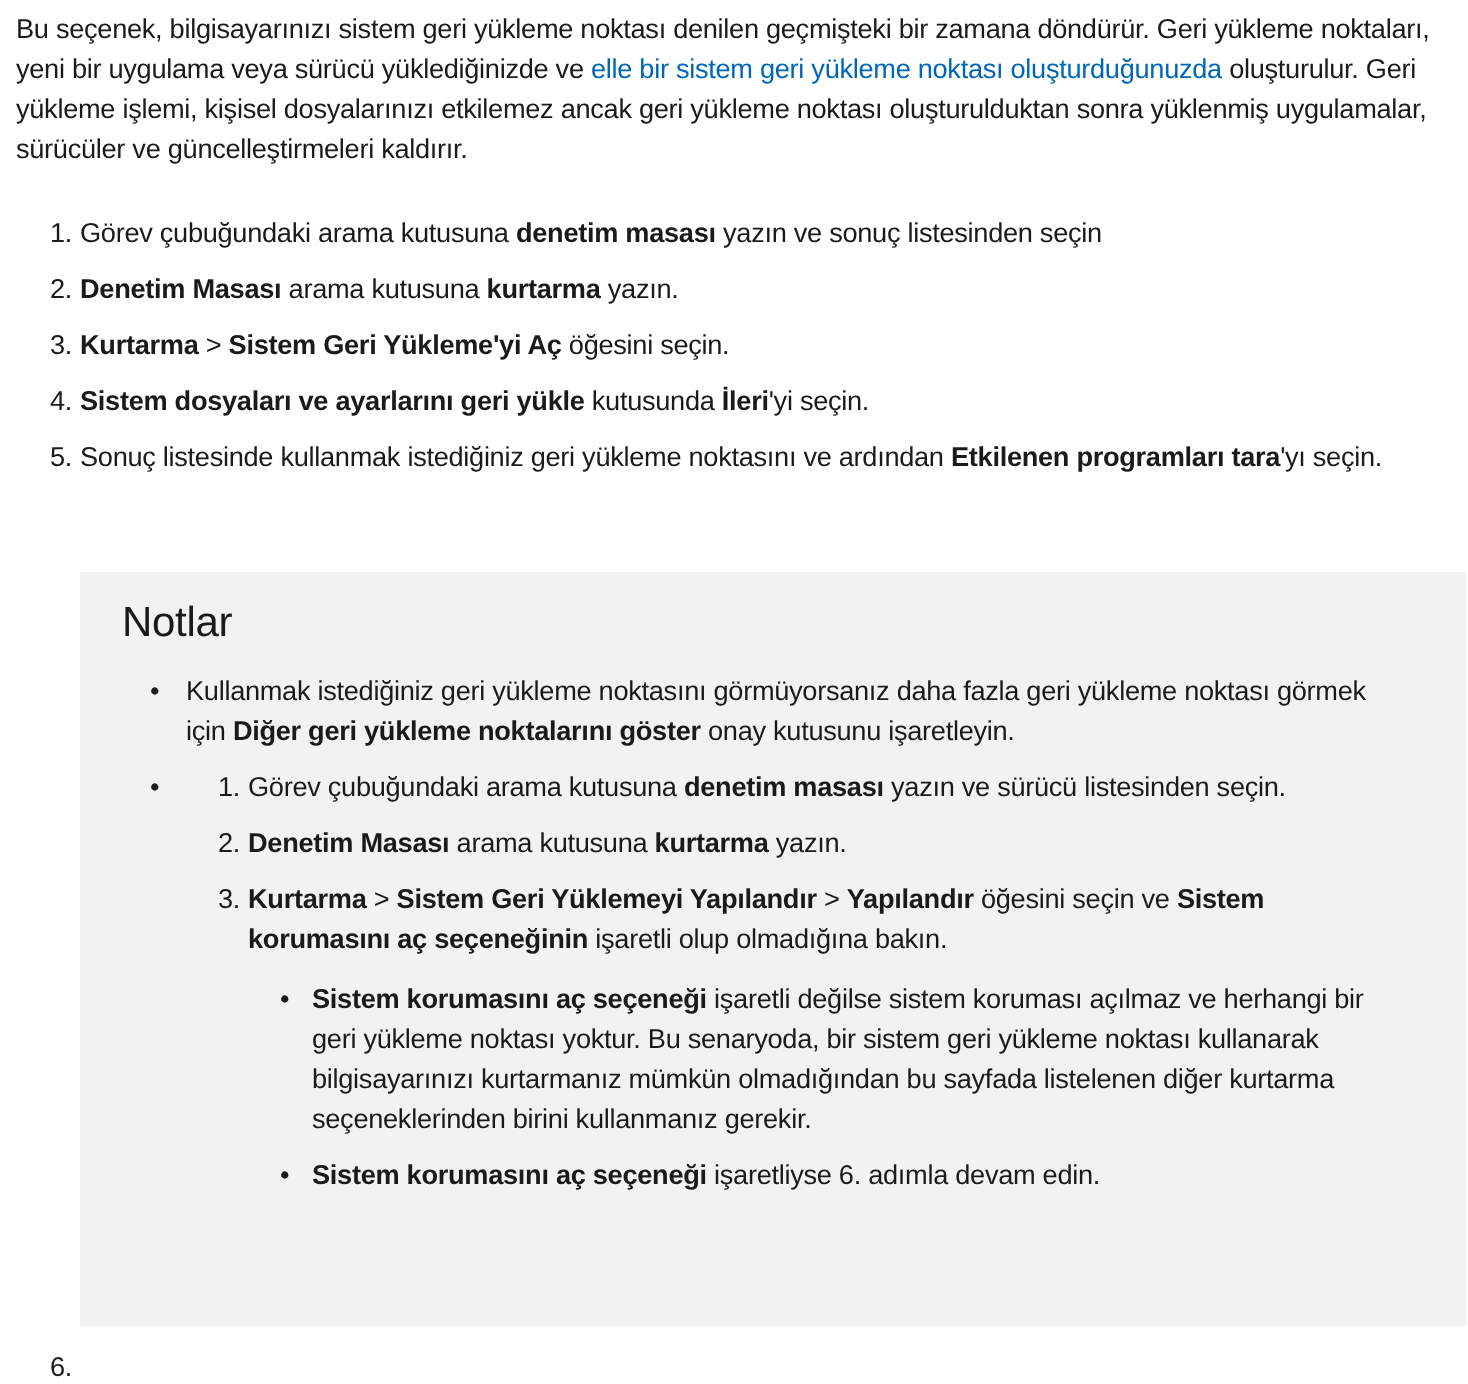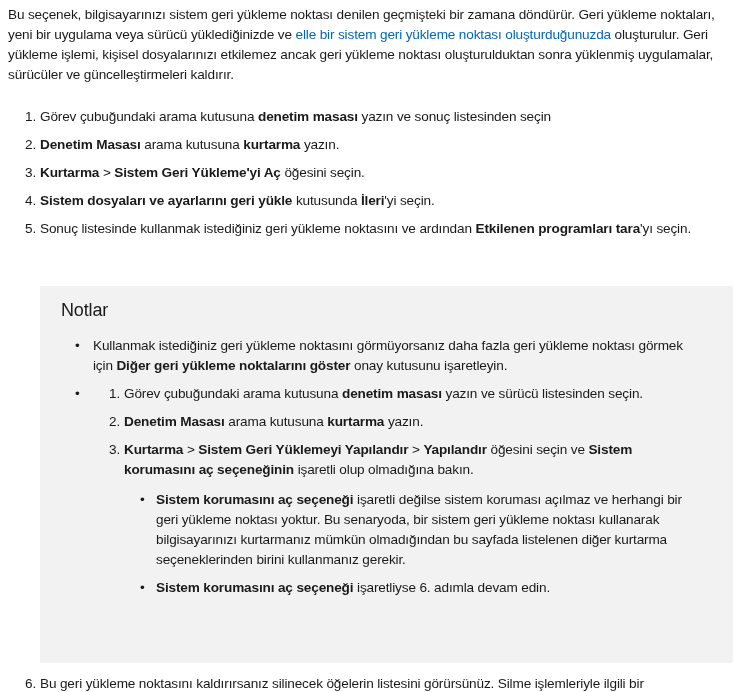--- a/index.html
+++ b/index.html
@@ -58,21 +58,21 @@
     left: 40px;
     top: 286px;
     width: 693px;
     height: 377px;
     background: #f2f2f2;
   }
   .notes-title {
     position: absolute;
     left: 21px;
     top: 14px;
-    font-size: 18px;
+    font-size: 21px;
     color: #1a1a1a;
     margin: 0;
     font-weight: normal;
   }
   ul.notes-list {
     list-style: none;
     margin: 0;
     padding: 0;
     position: absolute;
     left: 0;
@@ -153,16 +153,16 @@
               <li><span class="subbullet">•</span><b>Sistem korumasını aç seçeneği</b><span> işaretli değilse sistem koruması açılmaz ve herhangi bir geri yükleme noktası yoktur. Bu senaryoda, bir sistem geri yükleme noktası kullanarak bilgisayarınızı kurtarmanız mümkün olmadığından bu sayfada listelenen diğer kurtarma seçeneklerinden birini kullanmanız gerekir.</span></li>
               <li><span class="subbullet">•</span><b>Sistem korumasını aç seçeneği</b><span> işaretliyse 6. adımla devam edin.</span></li>
             </ul>
           </li>
         </ol>
       </li>
     </ul>
   </div>
 
   <ol class="steps" style="top:674px;">
-    <li style="white-space:nowrap;"><span class="num">6.</span><span>Bu geri yükleme noktasını kaldırırsanız silinecek öğelerin listesini görürsünüz. Silme işlemleriyle ilgili bir</span></li>
+    <li style="white-space:nowrap;"><span class="num">6.</span></li>
   </ol>
 
 </div>
 
 </body></html>

